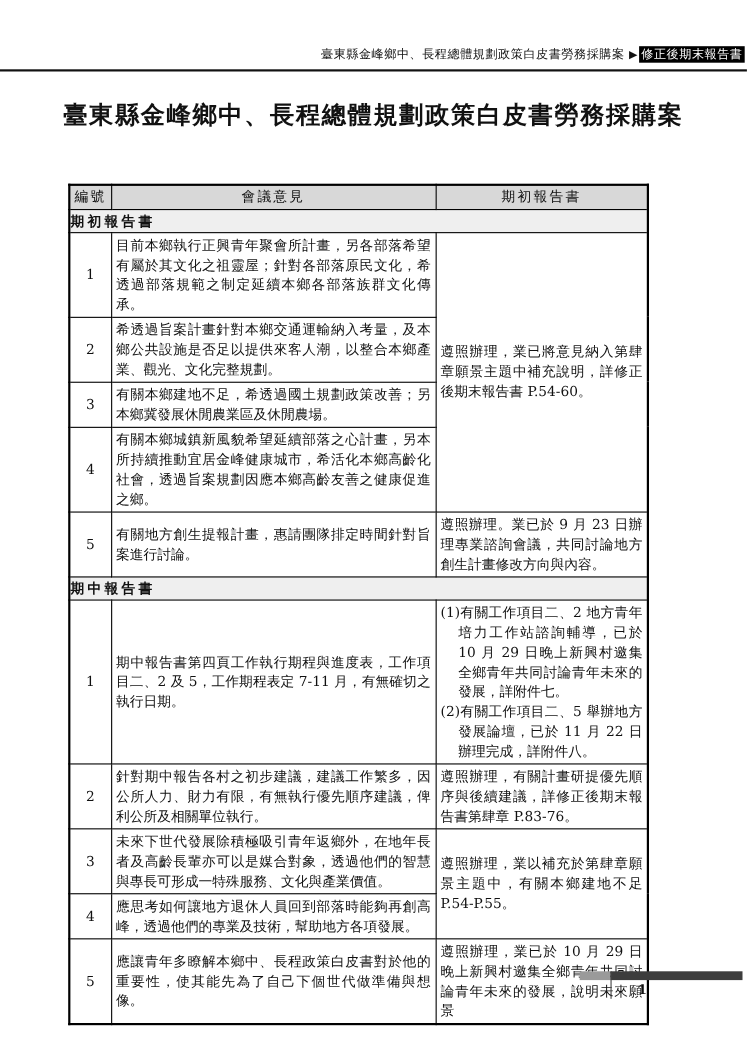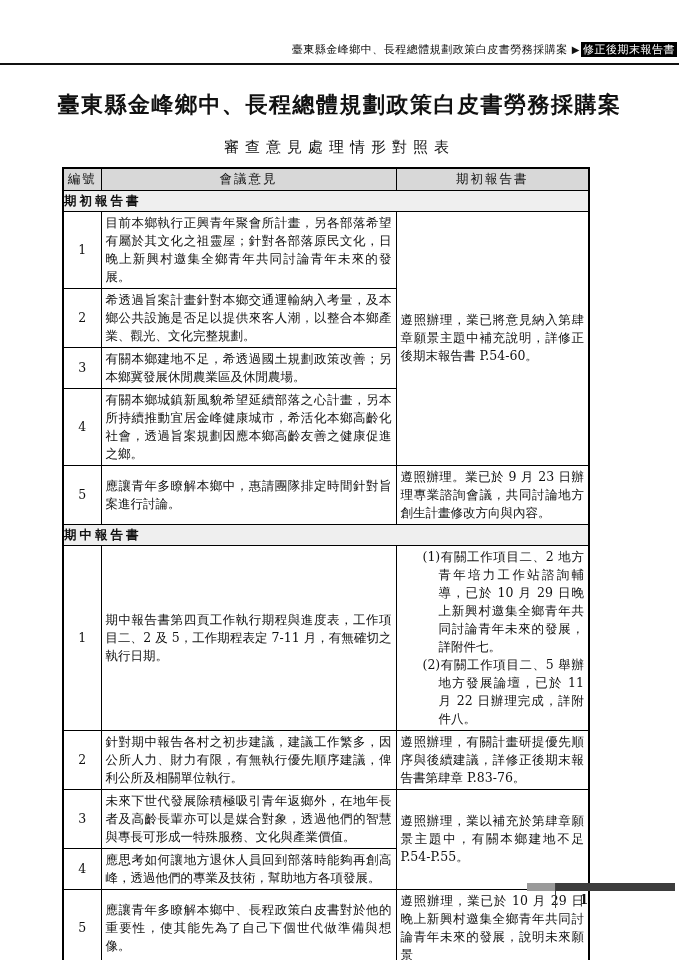--- a/index.html
+++ b/index.html
@@ -72,21 +72,21 @@
     height: 21px;
     letter-spacing: 3px;
   }
   td.no { text-align: center; }
   td.op, td.resp {
     padding: 2px 4px;
     text-align: justify;
     text-justify: inter-ideograph;
   }
   td.resp.top { vertical-align: top; }
-  .hang { text-indent: -16px; padding-left: 16px; margin-left: 22px; }
+  .hang { text-indent: -16px; padding-left: 16px; }
 
   
   .footer-bar-light {
     position: absolute; left: 527px; top: 883px;
     width: 28px; height: 8px; background: #9a9a9a;
   }
   .footer-bar-dark {
     position: absolute; left: 555px; top: 883px;
     width: 120px; height: 8px; background: #3d3d3d;
   }
@@ -104,21 +104,20 @@
 <body>
 
 <div class="page">
 
   <div class="running-head">
     <span>臺東縣金峰鄉中、長程總體規劃政策白皮書勞務採購案</span><span class="arrow">▶</span><span class="badge">修正後期末報告書</span>
   </div>
   <div class="head-rule"></div>
 
   <div class="doc-title">臺東縣金峰鄉中、長程總體規劃政策白皮書勞務採購案</div>
-  <div class="doc-subtitle">審查意見處理情形對照表</div>
 
   <table class="review">
     <colgroup>
         <col class="c-no">
         <col class="c-op">
         <col class="c-re">
       </colgroup>
     <thead>
       <tr>
         <th>編號</th>
@@ -126,38 +125,38 @@
         <th>期初報告書</th>
       </tr>
     </thead>
     <tbody>
 
       <tr class="section-row">
         <td colspan="3">期初報告書</td>
       </tr>
       <tr>
         <td class="no">1</td>
-        <td class="op">目前本鄉執行正興青年聚會所計畫，另各部落希望有屬於其文化之祖靈屋；針對各部落原民文化，日晚上新興村邀集全鄉青年共同討論青年未來的發展。</td>
+        <td class="op">目前本鄉執行正興青年聚會所計畫，另各部落希望有屬於其文化之祖靈屋；針對各部落原民文化，希透過部落規範之制定延續本鄉各部落族群文化傳承。</td>
         <td class="resp" rowspan="4">遵照辦理，業已將意見納入第肆章願景主題中補充說明，詳修正後期末報告書 P.54-60。</td>
       </tr>
       <tr>
         <td class="no">2</td>
         <td class="op">希透過旨案計畫針對本鄉交通運輸納入考量，及本鄉公共設施是否足以提供來客人潮，以整合本鄉產業、觀光、文化完整規劃。</td>
       </tr>
       <tr>
         <td class="no">3</td>
         <td class="op">有關本鄉建地不足，希透過國土規劃政策改善；另本鄉冀發展休閒農業區及休閒農場。</td>
       </tr>
       <tr>
         <td class="no">4</td>
         <td class="op">有關本鄉城鎮新風貌希望延續部落之心計畫，另本所持續推動宜居金峰健康城市，希活化本鄉高齡化社會，透過旨案規劃因應本鄉高齡友善之健康促進之鄉。</td>
       </tr>
       <tr>
         <td class="no">5</td>
-        <td class="op">應讓青年多瞭解本鄉中，惠請團隊排定時間針對旨案進行討論。</td>
+        <td class="op">有關地方創生提報計畫，惠請團隊排定時間針對旨案進行討論。</td>
         <td class="resp">遵照辦理。業已於 9 月 23 日辦理專業諮詢會議，共同討論地方創生計畫修改方向與內容。</td>
       </tr>
 
       <tr class="section-row">
         <td colspan="3">期中報告書</td>
       </tr>
       <tr>
         <td class="no">1</td>
         <td class="op">期中報告書第四頁工作執行期程與進度表，工作項目二、2 及 5，工作期程表定 7-11 月，有無確切之執行日期。</td>
         <td class="resp top">

